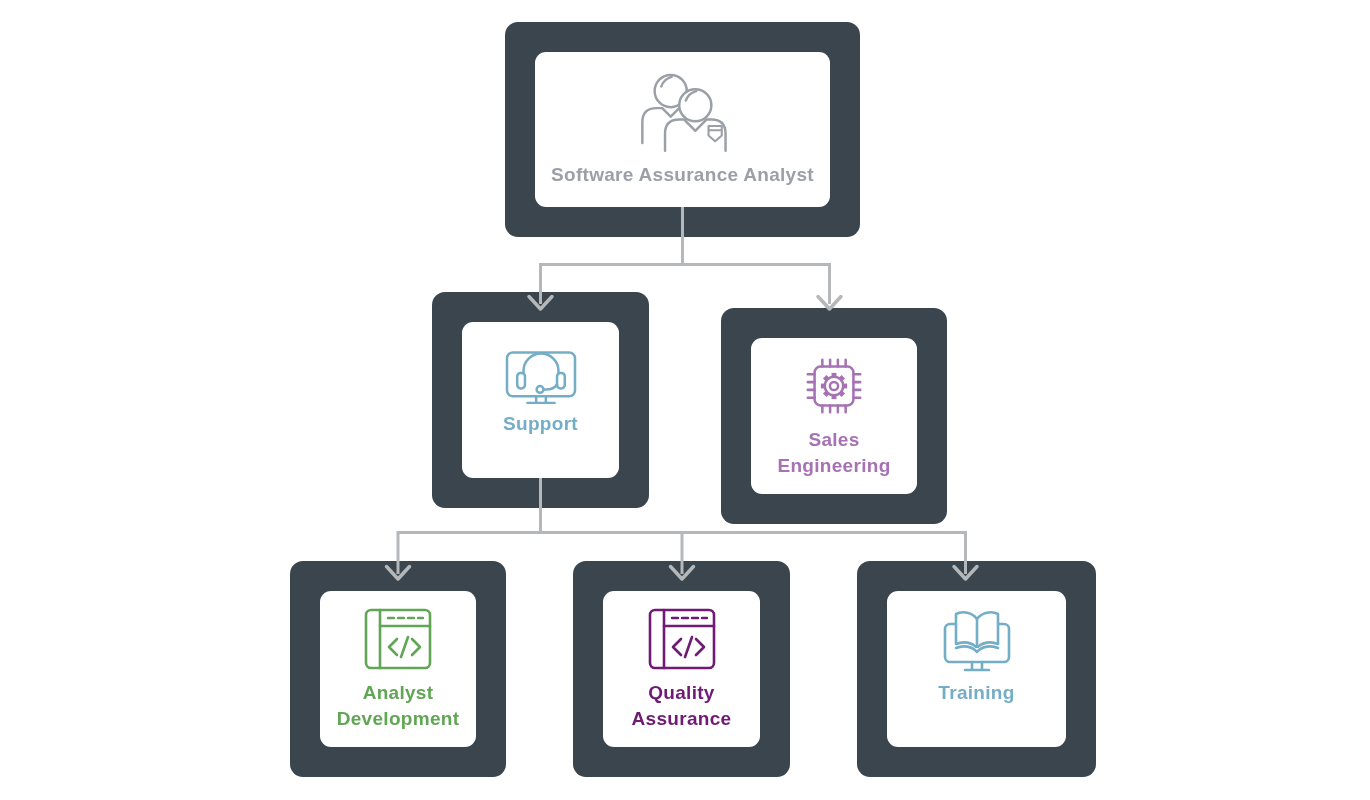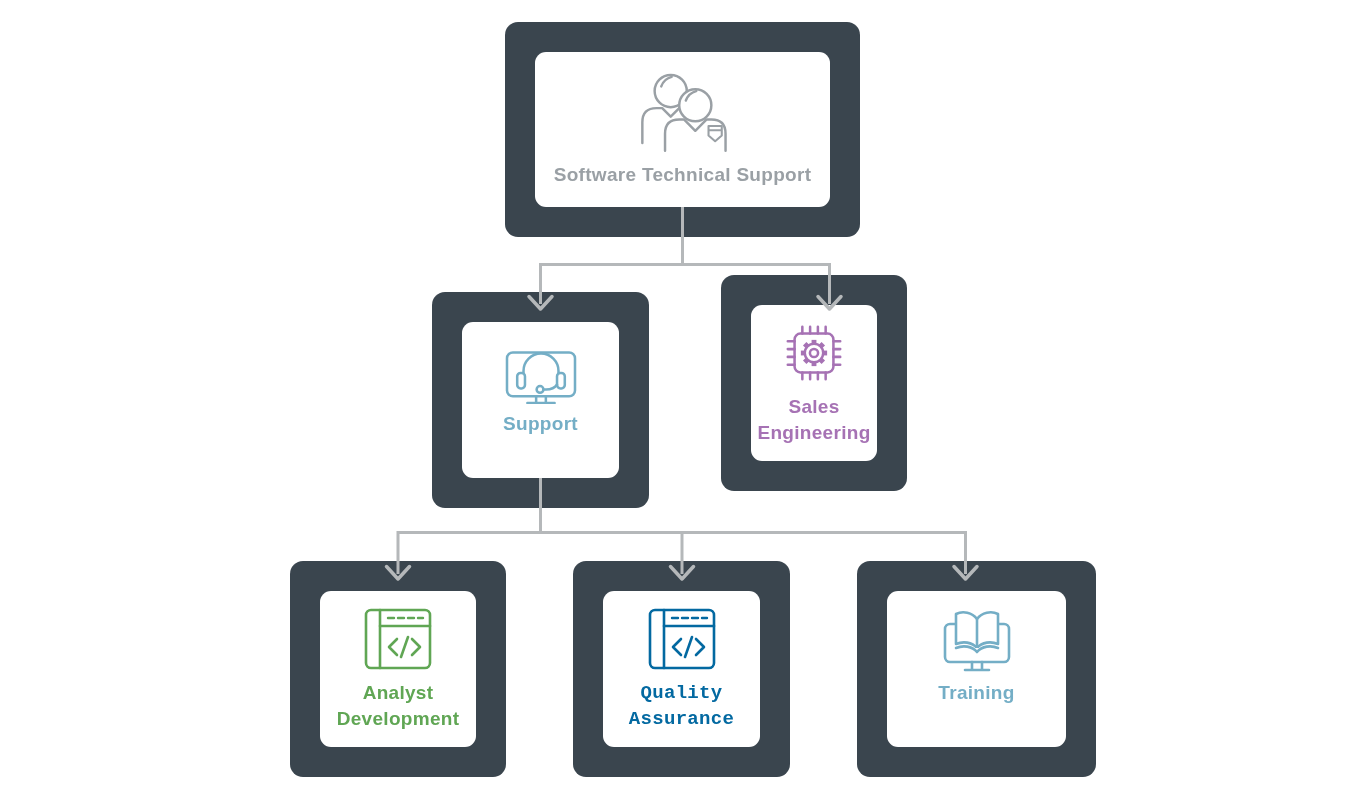--- a/index.html
+++ b/index.html
@@ -41,21 +41,21 @@
     padding: 0 6px;
   }
   
   .node-root { left: 505px; top: 22px;  width: 355px; height: 215px; }
   .node-root .icon-wrap { margin-top: 10px; height: 96px; }
   .node-root .node-label { margin-top: 4px; }
   
   .node-sm .icon-wrap { margin-top: 15px; height: 66px; }
   .node-sm .node-label { margin-top: 8px; }
   .node-support  { left: 432px; top: 292px; width: 217px; height: 216px; }
-  .node-sales    { left: 721px; top: 275px; width: 186px; height: 216px; }
+  .node-sales    { left: 721px; top: 308px; width: 226px; height: 216px; }
   .node-dev      { left: 290px; top: 561px; width: 216px; height: 216px; }
   .node-qa       { left: 573px; top: 561px; width: 217px; height: 216px; }
   .node-training { left: 857px; top: 561px; width: 239px; height: 216px; }
   .edges {
     position: absolute;
     left: 0; top: 0;
     width: 1370px; height: 800px;
     z-index: 3;
     pointer-events: none;
   }
@@ -90,21 +90,21 @@
         <svg class="icon-svg" width="104" height="90" viewBox="0 0 110 90" stroke="currentColor" fill="none" stroke-width="2.6" stroke-linecap="round" stroke-linejoin="round">
           <path d="M12 80 V58 q0-15 15-15 h6 l9 9 9-9"></path>
           <circle cx="42" cy="25" r="17" fill="#ffffff"></circle>
           <path d="M32 20 q3-8 11-10"></path>
           <path d="M36 88 V70 q0-15 15-15 h5 l12 12 12-12 h5 q15 0 15 15 v18" fill="#ffffff"></path>
           <circle cx="68" cy="40" r="17" fill="#ffffff"></circle>
           <path d="M58 35 q3-8 11-10"></path>
           <path d="M82 62 h14 v10 l-7 6 -7-6 z M82 66.5 h14" stroke-width="2.2"></path>
         </svg>
       </div>
-      <div class="node-label">Software Technical Support</div>
+      <div class="node-label">Software Assurance Analyst</div>
     </div>
   </div>
 
   <div class="node node-sm node-support" style="background-color: rgb(58, 69, 78);">
     <div class="card" style="color: rgb(116, 174, 198);">
       <div class="icon-wrap">
         <svg class="icon-svg" width="74" height="68" viewBox="0 0 76 70" stroke="currentColor" fill="none" stroke-width="2.6" stroke-linecap="round" stroke-linejoin="round">
           <rect x="3" y="17" width="70" height="45" rx="6"></rect>
           <path d="M33 62 V69 M43 62 V69 M24 69 H52"></path>
           <path d="M20 46 V36 a18 18 0 0 1 36 0 V46"></path>
@@ -156,21 +156,21 @@
           <path d="M35 33 l-8 8 8 8"></path>
           <path d="M46 31 l-7 20"></path>
           <path d="M50 33 l8 8 -8 8"></path>
         </svg>
       </div>
       <div class="node-label">Analyst Development</div>
     </div>
   </div>
 
   <div class="node node-sm node-qa" style="background-color: rgb(58, 69, 78);">
-    <div class="card" style="color: #0369a1; font-family: Liberation Mono, monospace;">
+    <div class="card" style="color: #701a75;">
       <div class="icon-wrap">
         <svg class="icon-svg" width="72" height="66" viewBox="0 0 72 66" stroke="currentColor" fill="none" stroke-width="2.6" stroke-linecap="round" stroke-linejoin="round">
           <rect x="4" y="4" width="64" height="58" rx="5"></rect>
           <path d="M18 4 V62"></path>
           <path d="M18 20 H68"></path>
           <path d="M26 12 h6 M36 12 h6 M46 12 h6 M56 12 h5" stroke-width="2.4"></path>
           <path d="M35 33 l-8 8 8 8"></path>
           <path d="M46 31 l-7 20"></path>
           <path d="M50 33 l8 8 -8 8"></path>
         </svg>

